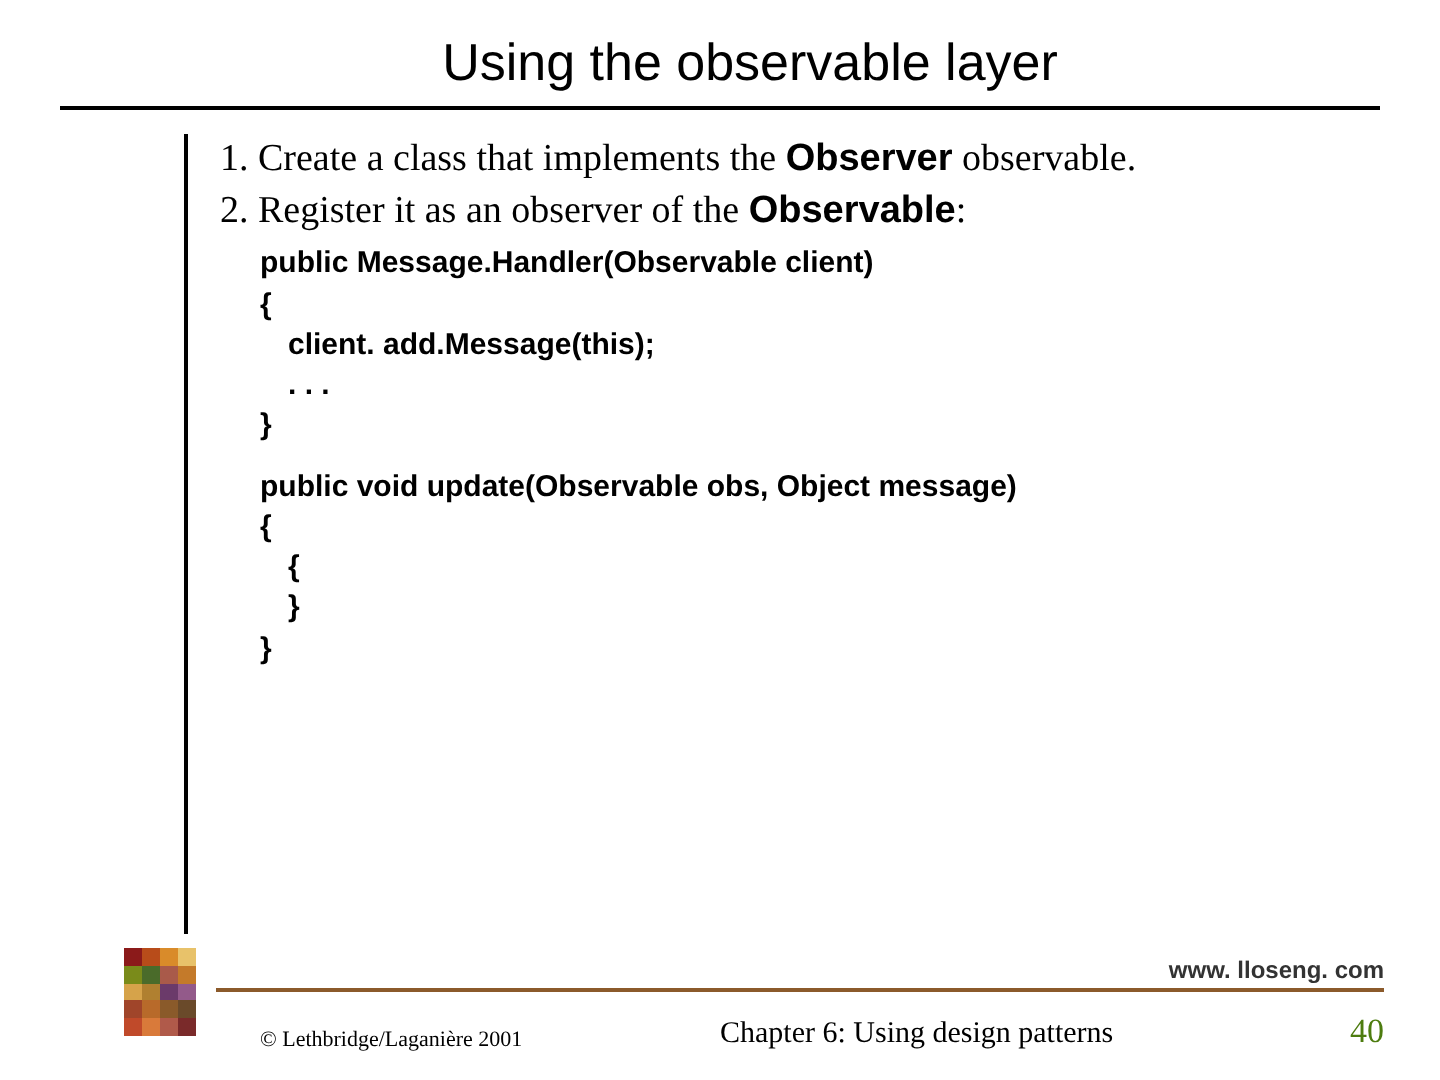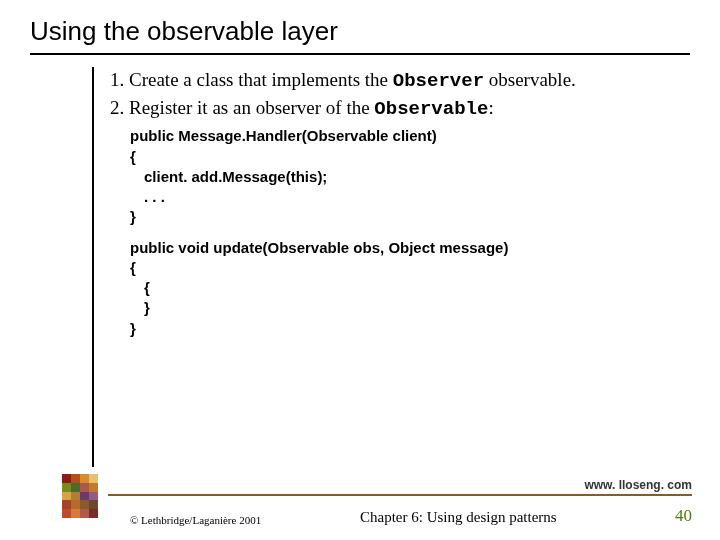--- a/index.html
+++ b/index.html
@@ -10,20 +10,21 @@
     font-family: "Times New Roman", Times, serif;
     position: relative;
     overflow: hidden;
   }
   .title {
     font-family: Arial, Helvetica, sans-serif;
     font-size: 26px;
     font-weight: 400;
     color: #000;
     padding: 16px 0 6px 30px;
+    text-align: center;
   }
   .title-underline {
     margin-left: 30px;
     width: 660px;
     height: 2px;
     background: #000;
     margin-bottom: 12px;
   }
   .content {
     position: relative;
@@ -39,21 +40,21 @@
     background: #000;
   }
   .list-line {
     font-size: 19px;
     color: #000;
     line-height: 1.35;
     margin-left: 10px;
   }
   .list-line .num { display: inline; }
   .list-line .kw {
-    font-family: Liberation Mono, monospace;
+    font-family: Liberation Sans, sans-serif;
     font-weight: 700;
   }
   .code-block {
     margin: 4px 0 10px 30px;
     font-family: Arial, Helvetica, sans-serif;
     font-weight: 700;
     font-size: 15px;
     line-height: 1.35;
   }
   .code-block .ci1 { padding-left: 14px; }

